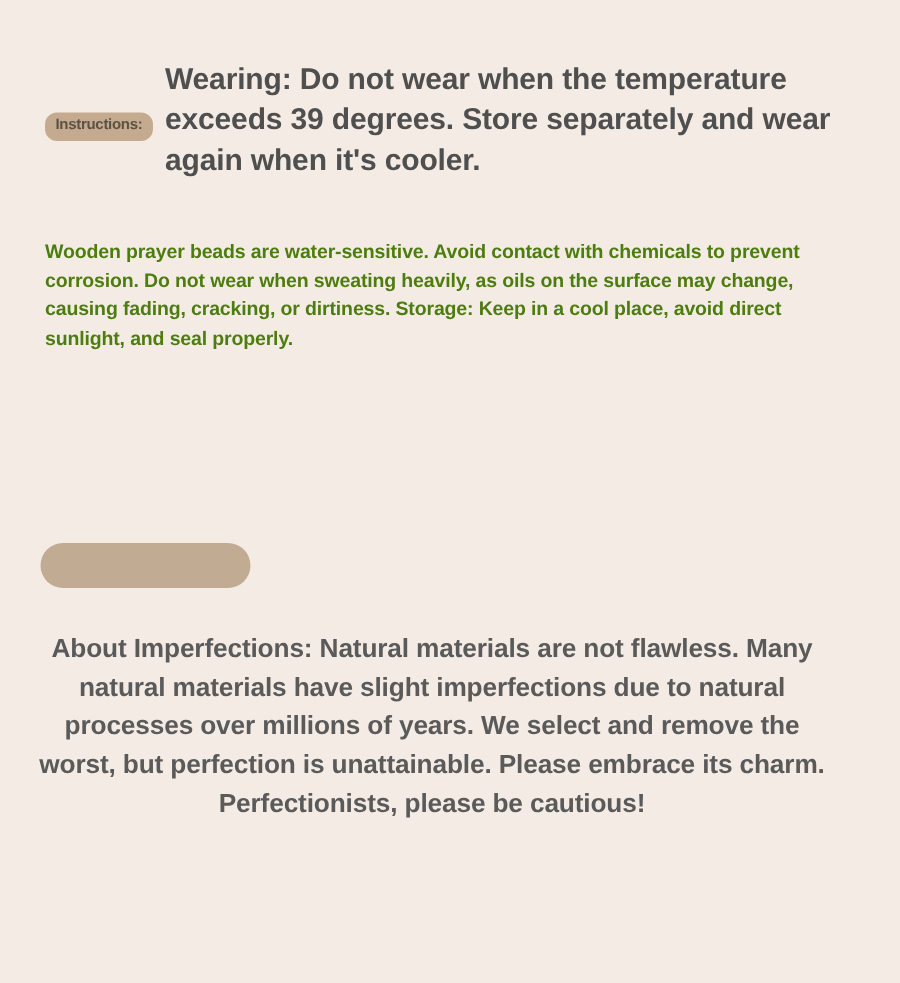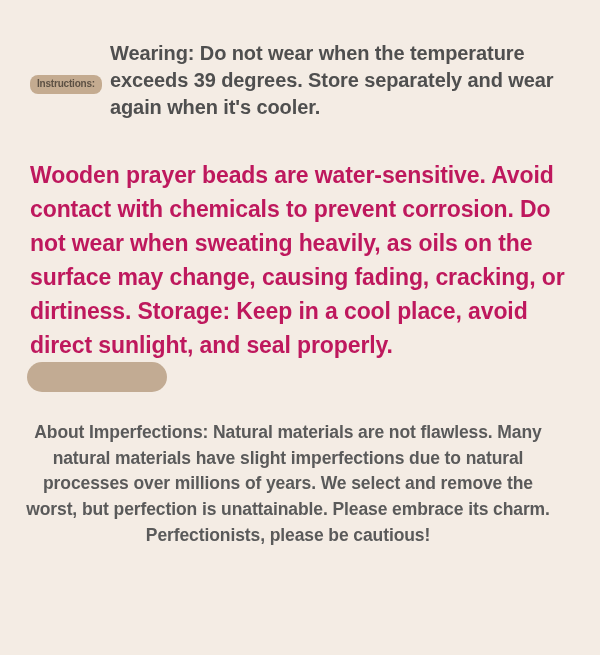--- a/index.html
+++ b/index.html
@@ -58,24 +58,24 @@
     color: #4f4f4f;
     letter-spacing: -0.1px;
   }
 
   
   .section-care {
     position: absolute;
     left: 30px;
     top: 158px;
     width: 540px;
-    font-size: 23px;
+    font-size: 13px;
     font-weight: bold;
     line-height: 1.48;
-    color: #be185d;
+    color: #4d7c0f;
     letter-spacing: -0.1px;
   }
 
   
   .divider-pill {
     position: absolute;
     left: 27px;
     top: 362px;
     width: 140px;
     height: 30px;

